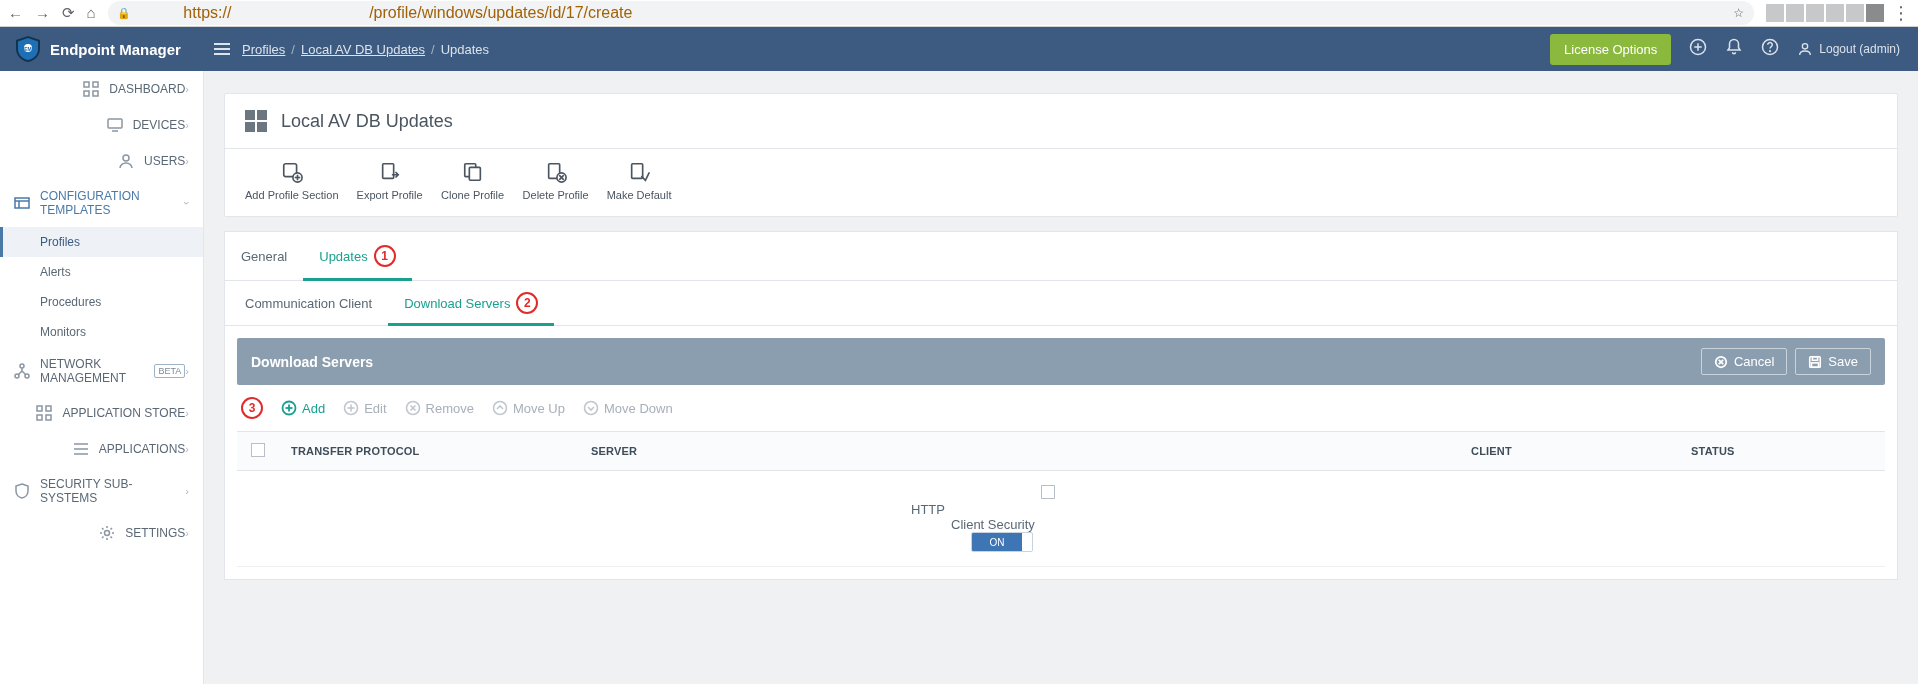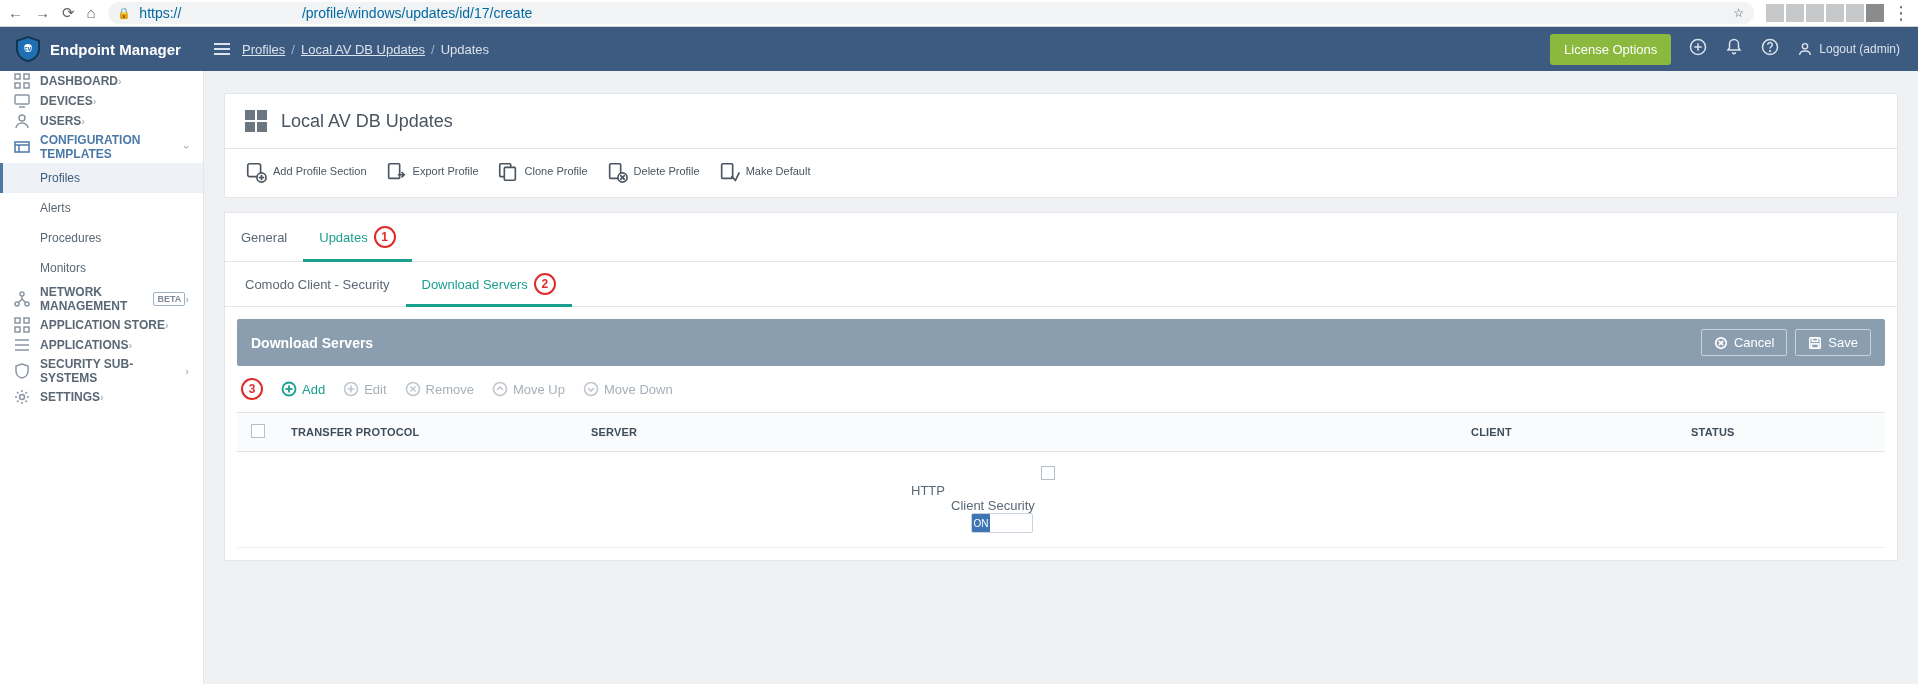--- a/index.html
+++ b/index.html
@@ -2,21 +2,21 @@
 <html><head>
 <meta charset="utf-8">
 <style>
 * { margin:0; padding:0; box-sizing:border-box; font-family:"Helvetica Neue",Arial,sans-serif; }
 body { background:#f0f1f3; font-size:13px; color:#3f4d5a; }
 .browser-bar { height:27px; background:#fff; border-bottom:1px solid #d0d0d0; display:flex; align-items:center; padding:0 8px; gap:12px; }
 .nav-arrows { display:flex; gap:12px; color:#5f6368; }
 .nav-arrows span { cursor:pointer; font-size:15px; }
 .url-box { flex:1; display:flex; align-items:center; gap:8px; background:#f1f3f4; border-radius:14px; padding:3px 10px; color:#5f6368; font-size:12px; }
 .url-box .lock { font-size:11px; }
-.url-box input { border:none; background:transparent; flex:1; font-size:14px; color:#0369a1; outline:none; }
+.url-box input { border:none; background:transparent; flex:1; font-size:16px; color:#a16207; outline:none;margin-left:44px; }
 .browser-right { display:flex; align-items:center; gap:8px; color:#5f6368; }
 .ext-icons { display:flex; gap:2px; }
 .ext-icon { width:18px; height:18px; background:#c7c8ca; }
 .ext-icon.dark { background:#8a8b8d; }
 .menu-dots { font-size:18px; }
 
 .top-bar { height:44px; background:#3d5a80; display:flex; align-items:center; color:#fff; }
 .brand { width:204px; display:flex; align-items:center; gap:10px; padding-left:16px; font-size:15px; font-weight:600; }
 .brand-logo { width:24px; height:26px; }
 .brand-logo svg { width:100%; height:100%; }
@@ -28,39 +28,39 @@
 .crumbs a { color:#dbe3ec; text-decoration:underline; cursor:pointer; }
 .crumbs .sep { color:#9fb3c8; }
 .top-actions { display:flex; align-items:center; gap:18px; }
 .license-btn { background:#8bb93e; color:#fff; padding:8px 14px; border-radius:3px; font-size:13px; cursor:pointer; border:none; }
 .top-icon { color:#dbe3ec; font-size:16px; cursor:pointer; }
 .top-icon svg { width:18px; height:18px; }
 .logout { display:flex; align-items:center; gap:6px; color:#dbe3ec; cursor:pointer; font-size:12px; }
 
 .main { display:flex; }
 .sidebar { width:204px; background:#fff; border-right:1px solid #e2e5e9; min-height:657px; }
-.side-item { display:flex; align-items:center; justify-content:flex-start; padding:2px 14px; color:#5a6876; cursor:pointer; font-size:12px; font-weight:700; }
+.side-item { display:flex; align-items:center; justify-content:flex-end; padding:10px 14px; color:#5a6876; cursor:pointer; font-size:12px; font-weight:400; }
 .side-item .lbl { display:flex; align-items:center; gap:10px; }
 .side-item .ico { width:16px; height:16px; display:flex; align-items:center; justify-content:center; }
 .side-item .ico svg { width:16px; height:16px; }
 .side-item .chev { color:#b0b8c0; font-size:11px; }
 .side-item.active { color:#4a79a8;gap:18px; }
 .side-item.active .chev { transform:rotate(90deg); }
 .sub-list { }
 .sub-item { padding:8px 14px 8px 40px; font-size:12px; color:#5a6876; cursor:pointer; }
 .sub-item.active { background:#eef2f6; border-left:3px solid #4a79a8; padding-left:37px; color:#3d5a80; }
 .beta-badge { font-size:9px; border:1px solid #9fb3c8; padding:1px 3px; border-radius:2px; color:#7f8a96; margin-left:4px;}
 
 .content { flex:1; padding:22px 20px; }
 .page-header { background:#fff; border:1px solid #e2e5e9; border-radius:2px; margin-bottom:0; }
 .ph-top { display:flex; align-items:center; gap:14px; padding:16px 20px; font-size:18px; color:#4a5560; }
 .win-logo { display:grid; grid-template-columns:10px 10px; grid-template-rows:10px 10px; gap:2px; }
 .win-logo span { background:#6b7681; }
 .ph-actions { display:flex; gap:18px; border-top:1px solid #e2e5e9; padding:12px 20px 14px; }
-.ph-action { display:flex; flex-direction:row; align-items:center; gap:6px; color:#4a5560; font-size:11px; cursor:pointer; min-width:64px; }
+.ph-action { display:flex; flex-direction:column; align-items:center; gap:6px; color:#4a5560; font-size:11px; cursor:pointer; min-width:64px; }
 .ph-action .aico { height:22px; display:flex; align-items:center; justify-content:center; }
 .ph-action .aico svg { width:22px; height:22px; }
 .ph-action .txt { text-align:center; line-height:1.2; }
 
 .tabs-block { background:#fff; border:1px solid #e2e5e9; margin-top:14px; }
 .tabs { display:flex; border-bottom:1px solid #e2e5e9; }
 .tab { padding:13px 16px; font-size:13px; color:#5a6876; cursor:pointer; position:relative; display:flex; align-items:center; gap:6px; }
 .tab.active { color:#1aa08f; }
 .tab.active::after { content:""; position:absolute; left:0; right:0; bottom:-1px; height:3px; background:#1aa08f; }
 .subtabs { display:flex; border-bottom:1px solid #e2e5e9; padding-left:4px; }
@@ -86,21 +86,21 @@
 .table { }
 .thead { display:flex; align-items:center; background:#fafbfc; border-top:1px solid #e2e5e9; border-bottom:1px solid #e2e5e9; padding:11px 14px; font-size:11px; font-weight:700; color:#3f4d5a; letter-spacing:0.2px; }
 .trow { display:flex; align-items:center; padding:14px 14px; border-bottom:1px solid #edf0f3; font-size:13px; color:#5a6876;flex-direction:column; }
 .col-check { width:40px; }
 .col-protocol { width:300px; }
 .col-server { flex:1; }
 .col-client { width:220px; }
 .col-status { width:180px; }
 .chk { width:14px; height:14px; border:1px solid #b7c0c9; background:#fff; display:inline-block; cursor:pointer; }
 .toggle { width:62px; height:20px; border:1px solid #c9d3dd; border-radius:2px; display:flex; align-items:center; background:#fff; overflow:hidden; cursor:pointer; }
-.toggle .on-lbl { background:#3d75b5; color:#fff; font-size:10px; height:100%; display:flex; align-items:center; justify-content:center; width:18px; }
+.toggle .on-lbl { background:#3d75b5; color:#fff; font-size:10px; height:100%; display:flex; align-items:center; justify-content:center; width:50px; }
 .toggle .knob { flex:1; }
 
 .callout-toolbar { border:2px solid #e02b2b; border-radius:50%; width:22px; height:22px; display:flex; align-items:center; justify-content:center; color:#e02b2b; font-weight:700; font-size:12px; }
 </style>
 </head>
 <body>
 
 <div class="browser-bar">
   <div class="nav-arrows">
     <span>←</span>
@@ -379,21 +379,21 @@
 
     <div class="tabs-block">
       <div class="tabs">
         <div class="tab">General</div>
         <div class="tab active">
           <span>Updates</span>
           <span class="callout">1</span>
         </div>
       </div>
       <div class="subtabs">
-        <div class="subtab">Comodo Client - Security</div>
+        <div class="subtab">Communication Client</div>
         <div class="subtab active">
           <span>Download Servers</span>
           <span class="callout">2</span>
         </div>
       </div>
 
       <div class="panel-wrap">
         <div class="panel-head">
           <span class="ttl">Download Servers</span>
           <div class="btns">

